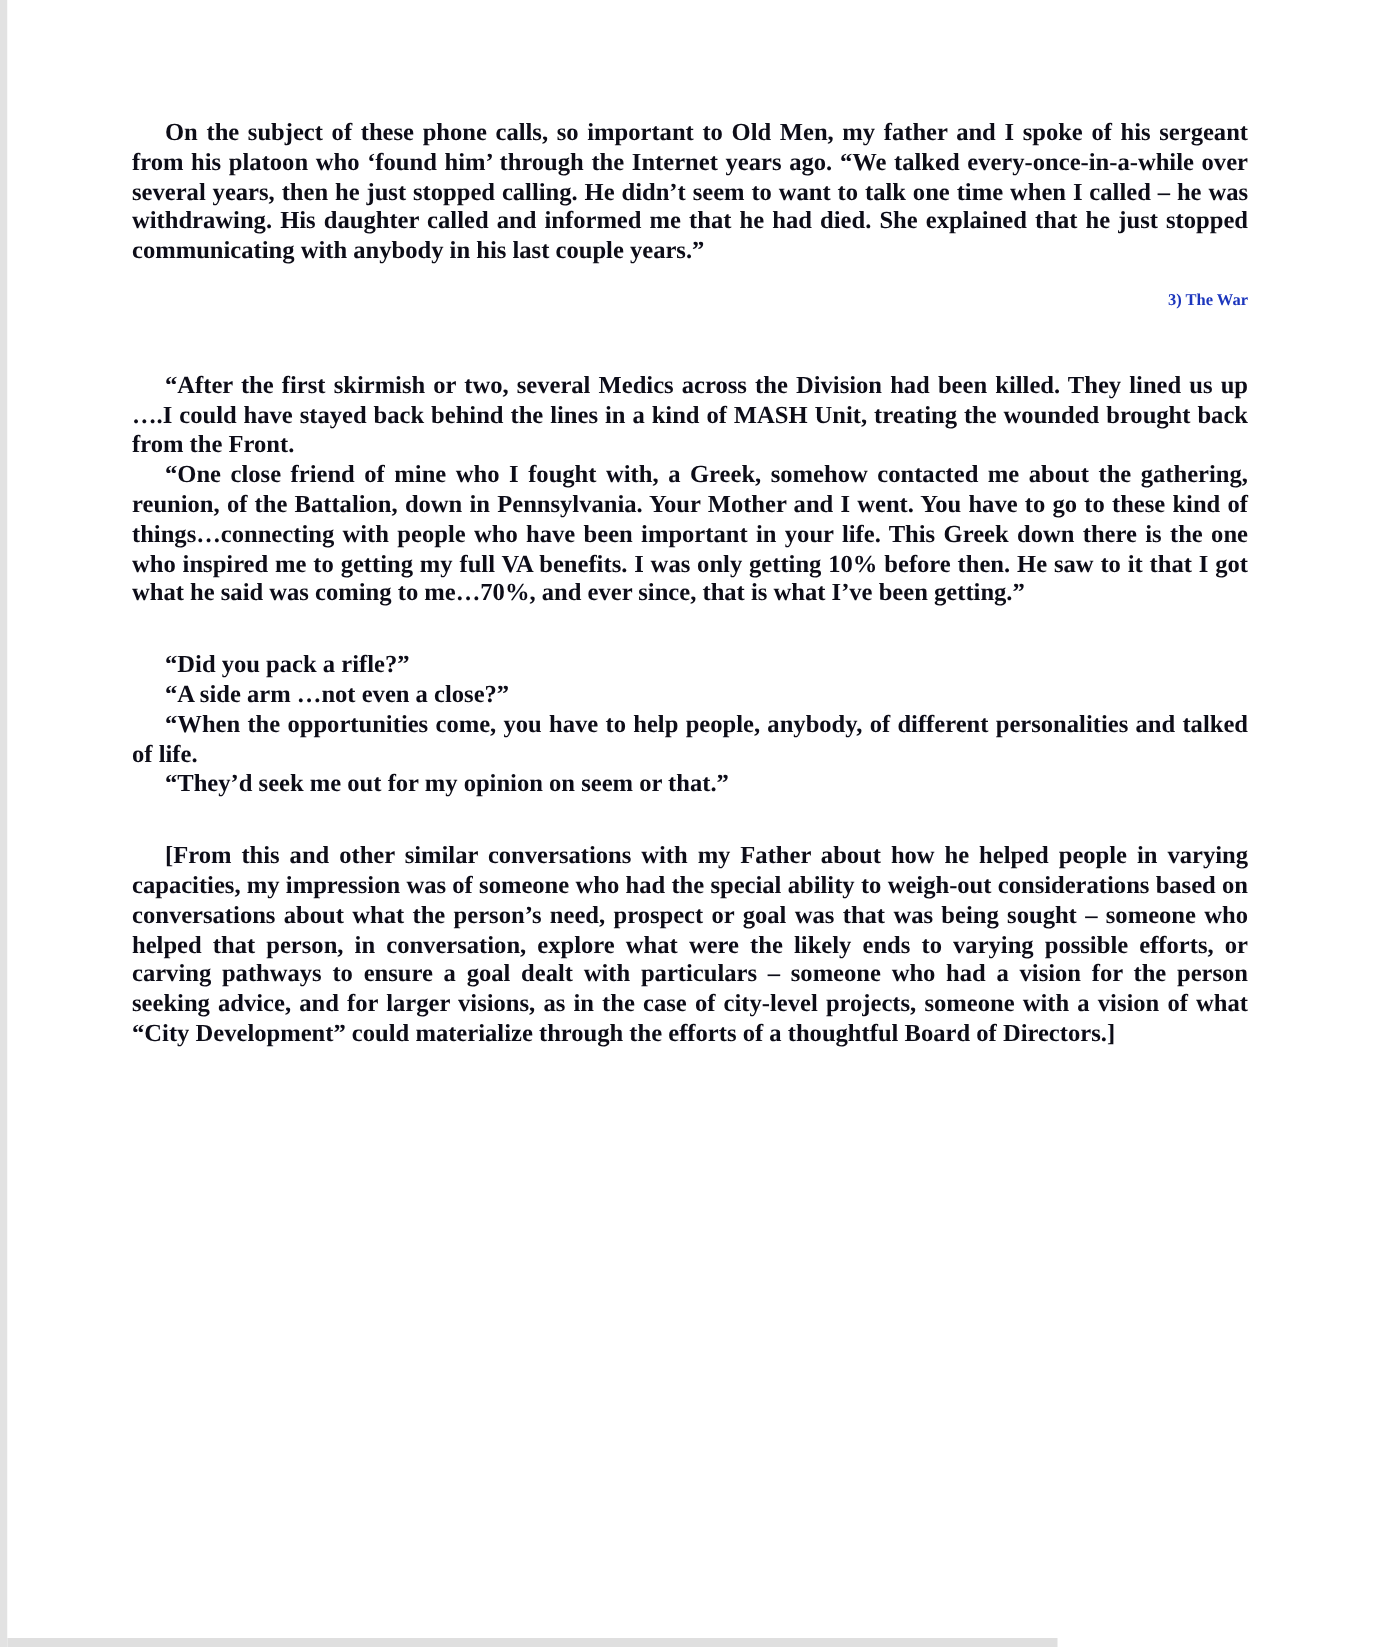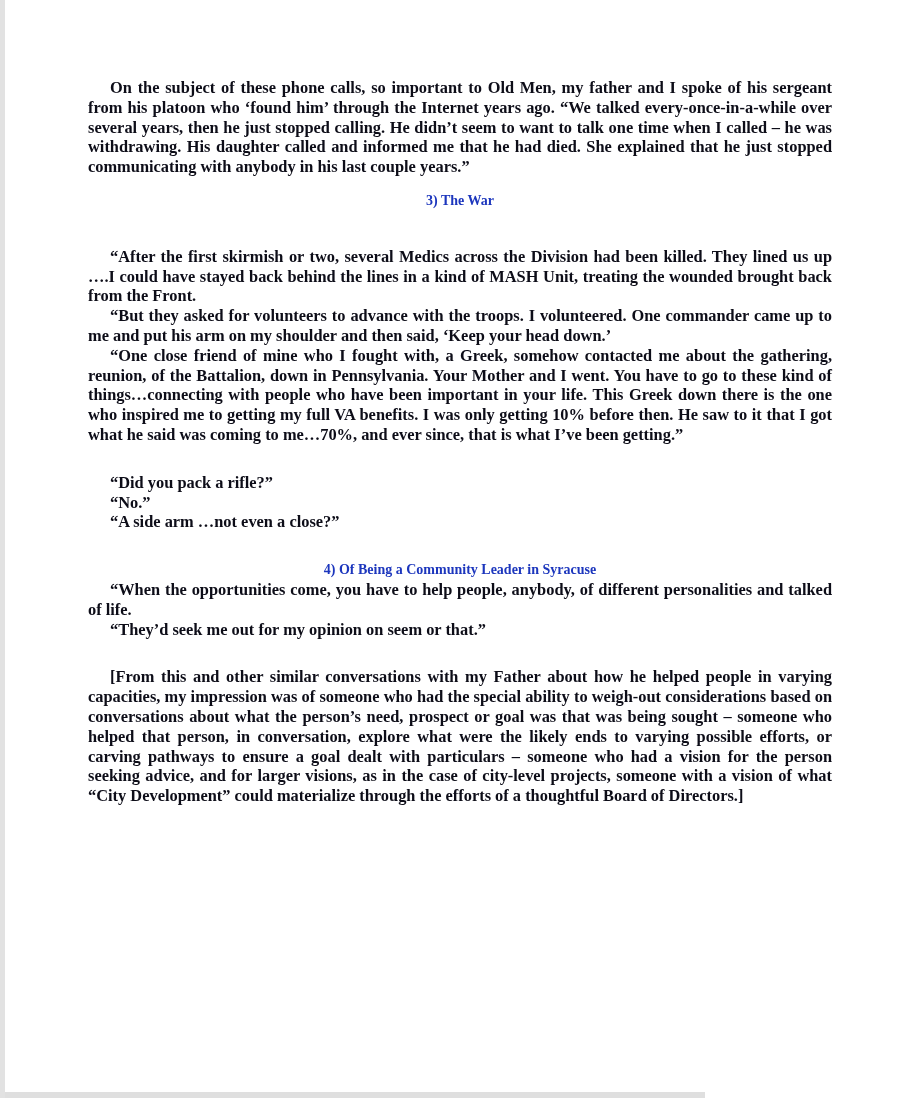--- a/index.html
+++ b/index.html
@@ -44,46 +44,43 @@
     font-size: 16.4px;
     line-height: 19.8px;
     color: var(--body-color, #0d0d18);
   }
   .block {
     margin: 0;
     text-align: justify;
     text-indent: 22px;
   }
   .block.heading {
-    text-align: center;
+    text-align: right;
     text-indent: 0;
     color: var(--heading-color, #1c36bd);
-    font-size: 14px;
+    font-size: 11px;
     font-weight: 700;
   }
   .sp-none     { margin-top: 0; }
   .sp-blank-sm { margin-top: 14px; }
   .sp-blank    { margin-top: 36px; }
   .sp-blank-lg { margin-top: 28px; font-family: Liberation Serif, serif; }
 </style>
 </head>
 <body>
 
 <div class="viewport">
   <div class="edge-left"></div>
   <div class="paper">
     <div class="content">
         <p class="block paragraph sp-none">On the subject of these phone calls, so important to Old Men, my father and I spoke of his sergeant from his platoon who ‘found him’ through the Internet years ago. “We talked every-once-in-a-while over several years, then he just stopped calling. He didn’t seem to want to talk one time when I called – he was withdrawing. His daughter called and informed me that he had died. She explained that he just stopped communicating with anybody in his last couple years.”</p>
         <h2 class="block heading sp-blank-sm">3) The War</h2>
         <p class="block paragraph sp-blank">“After the first skirmish or two, several Medics across the Division had been killed. They lined us up ….I could have stayed back behind the lines in a kind of MASH Unit, treating the wounded brought back from the Front.</p>
-        <p class="block paragraph sp-none">“But they asked for volunteers to advance with the troops. I volunteered. One commander came up to me and put his arm on my shoulder and then said, ‘Keep your head down.’</p>
         <p class="block paragraph sp-none">“One close friend of mine who I fought with, a Greek, somehow contacted me about the gathering, reunion, of the Battalion, down in Pennsylvania. Your Mother and I went. You have to go to these kind of things…connecting with people who have been important in your life. This Greek down there is the one who inspired me to getting my full VA benefits. I was only getting 10% before then. He saw to it that I got what he said was coming to me…70%, and ever since, that is what I’ve been getting.”</p>
         <p class="block paragraph sp-blank-lg">“Did you pack a rifle?”</p>
-        <p class="block paragraph sp-none">“No.”</p>
         <p class="block paragraph sp-none">“A side arm …not even a close?”</p>
-        <h2 class="block heading sp-blank-lg">4) Of Being a Community Leader in Syracuse</h2>
         <p class="block paragraph sp-none">“When the opportunities come, you have to help people, anybody, of different personalities and talked of life.</p>
         <p class="block paragraph sp-none">“They’d seek me out for my opinion on seem or that.”</p>
         <p class="block paragraph sp-blank-lg">[From this and other similar conversations with my Father about how he helped people in varying capacities, my impression was of someone who had the special ability to weigh-out considerations based on conversations about what the person’s need, prospect or goal was that was being sought – someone who helped that person, in conversation, explore what were the likely ends to varying possible efforts, or carving pathways to ensure a goal dealt with particulars – someone who had a vision for the person seeking advice, and for larger visions, as in the case of city-level projects, someone with a vision of what “City Development” could materialize through the efforts of a thoughtful Board of Directors.]</p>
       </div>
   </div>
   <div class="edge-bottom"></div>
 </div>
 
 </body></html>

